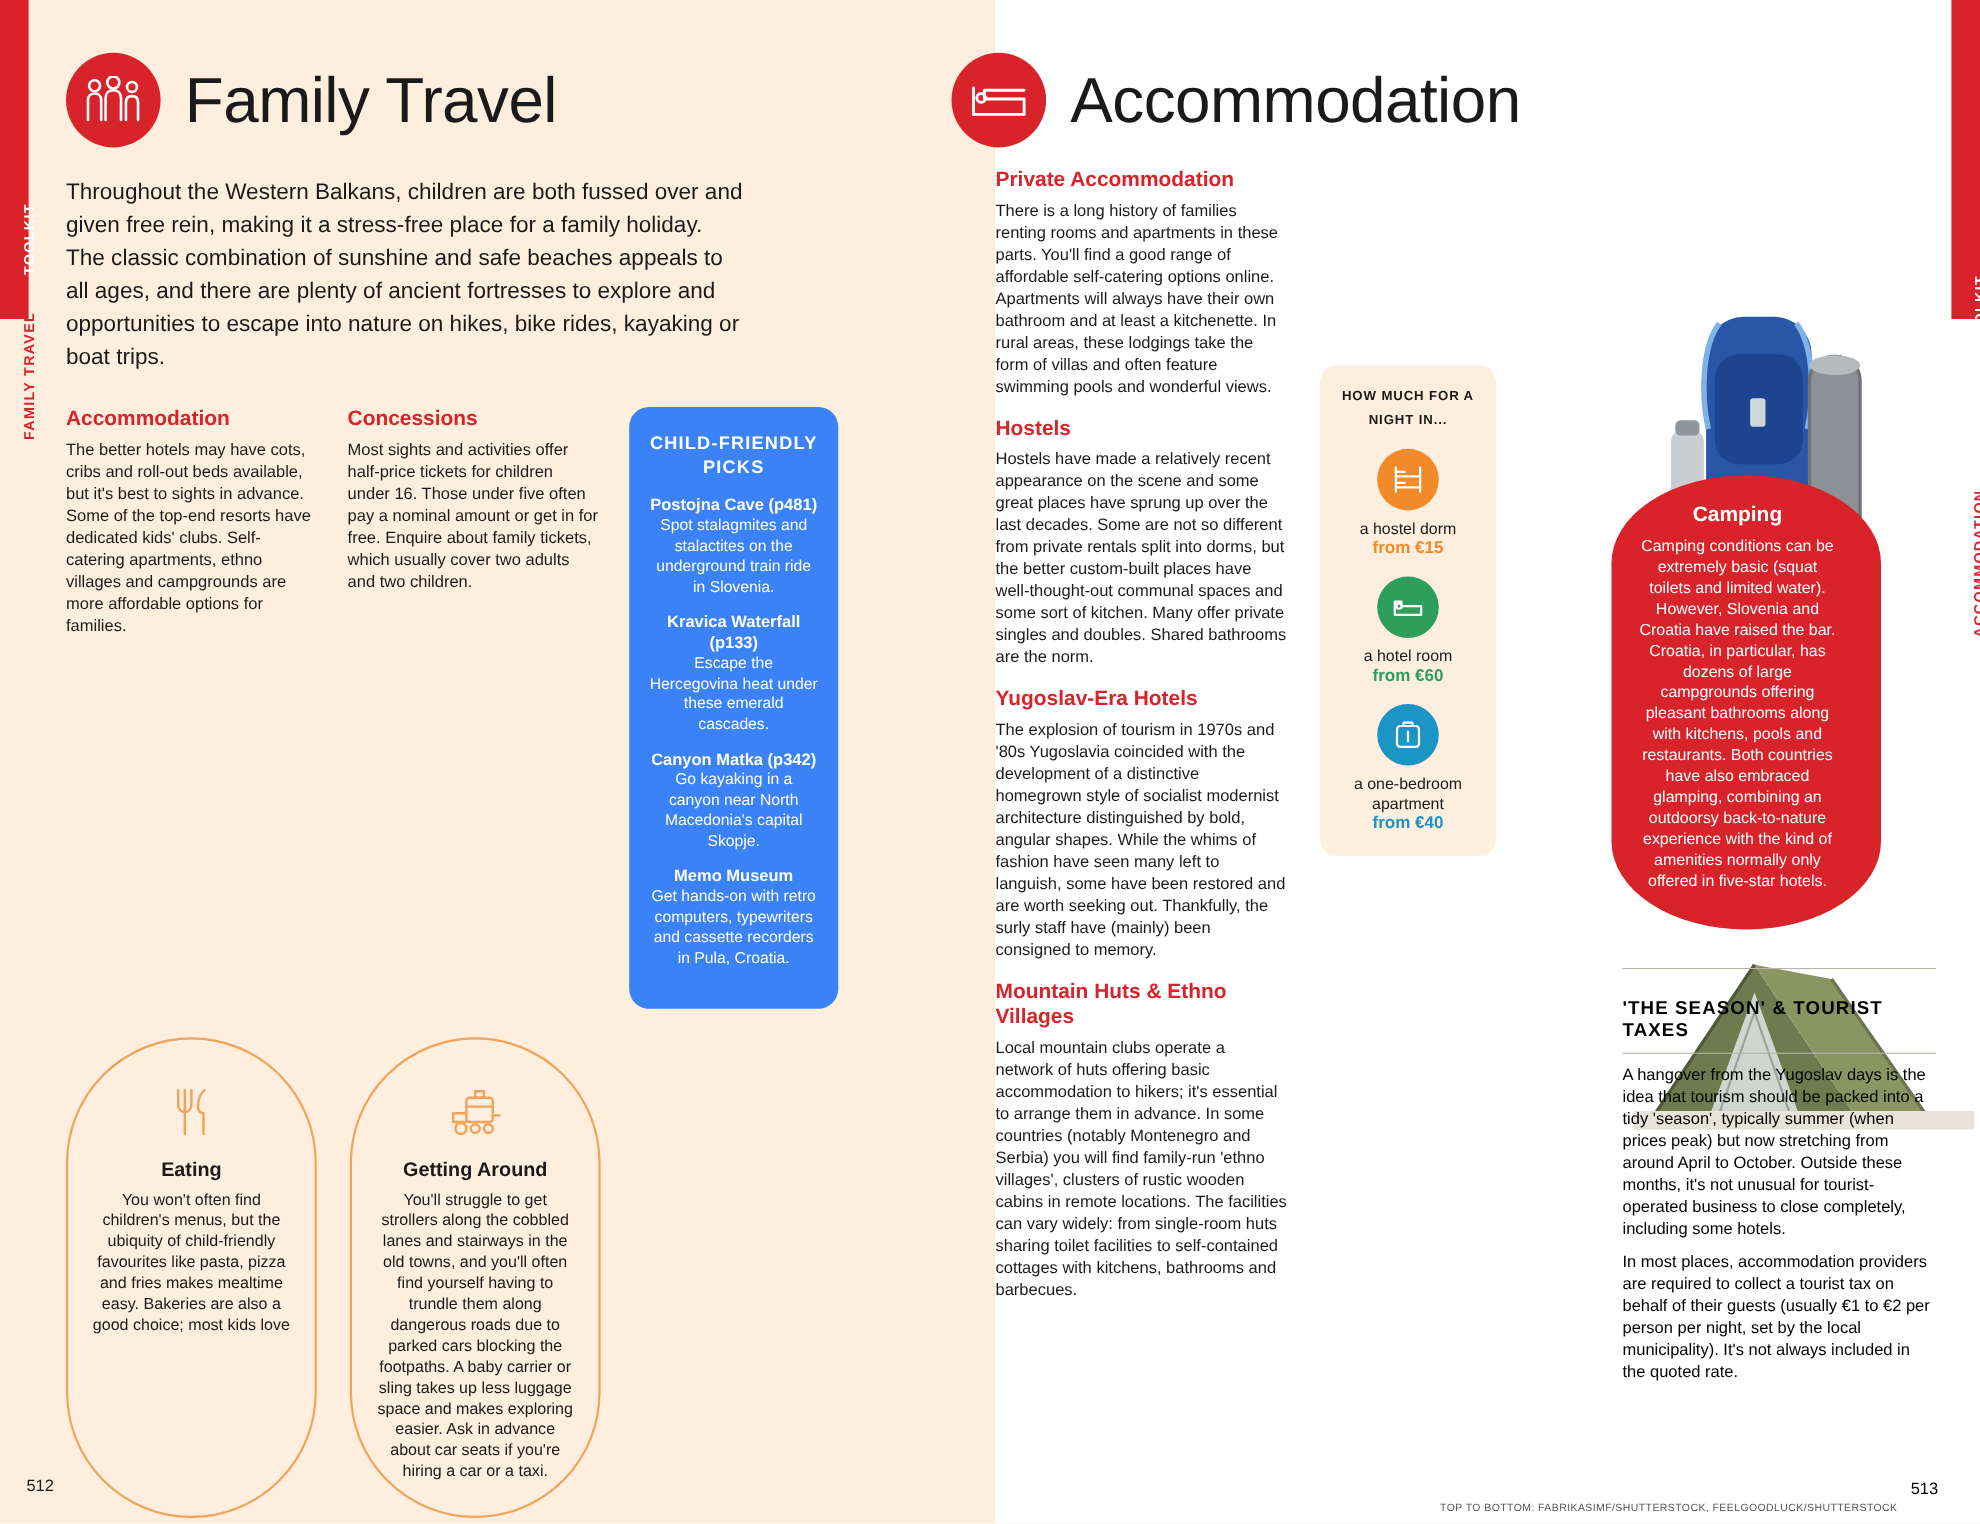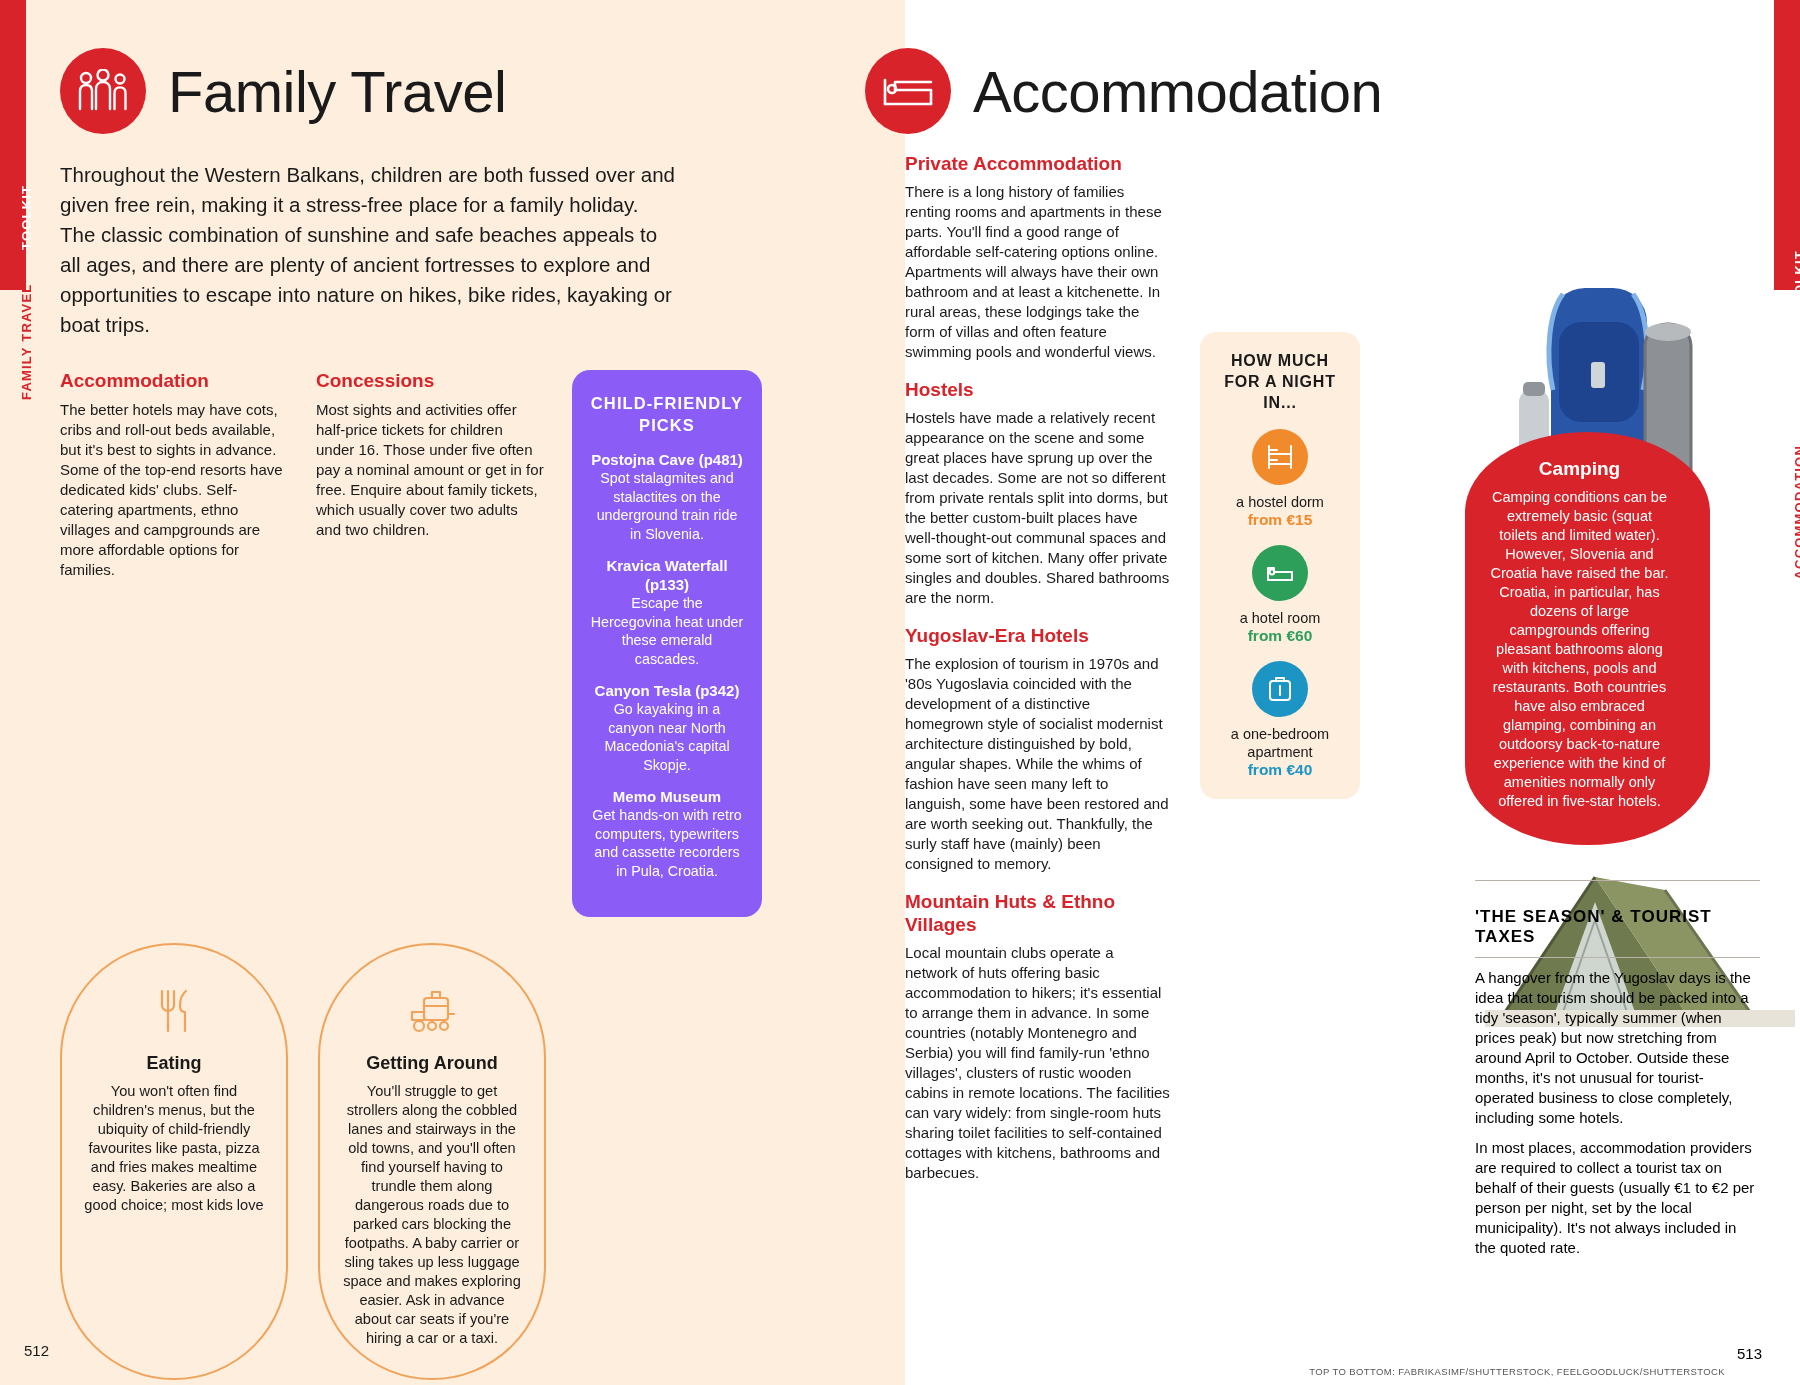--- a/index.html
+++ b/index.html
@@ -57,21 +57,21 @@
 
   h3.sec {
     color: #d8232a; font-size: 19px; font-weight: bold; margin: 0 0 8px 0;
   }
   p.body {
     font-size: 15px; line-height: 20px; color: #1a1a1a; margin: 0;
   }
 
   
   .cfp-box {
-    background: #8b5cf6; color: #ffffff; border-radius: 18px;
+    background: #3b82f6; color: #ffffff; border-radius: 18px;
     width: 190px; padding: 22px 18px 24px 18px;
     text-align: center;
   }
   .cfp-title {
     font-size: 16.5px; font-weight: bold; letter-spacing: 1.1px; line-height: 22px;
     margin-bottom: 14px;
   }
   .cfp-item { margin-bottom: 13px; }
   .cfp-name { font-size: 15px; font-weight: bold; line-height: 19px; }
   .cfp-desc { font-size: 14.3px; line-height: 18.5px; }
@@ -117,21 +117,21 @@
   .rc3 { position: absolute; left: 570px; top: 0; width: 285px; }
 
   .r-body { font-size: 15px; line-height: 20px; color: #1a1a1a; margin: 0 0 16px 0; }
   h3.rsec { color: #d8232a; font-size: 19px; font-weight: bold; margin: 0 0 7px 0; line-height: 23px; }
 
   
   .howmuch {
     width: 160px; background: #fdeedd; border-radius: 16px; padding: 18px 12px 20px 12px;
     text-align: center;
   }
-  .hm-title { font-size: 16px; font-weight: bold; letter-spacing: .8px; line-height: 21px; color: #1a1a1a; }
+  .hm-title { font-size: 12px; font-weight: bold; letter-spacing: .8px; line-height: 21px; color: #1a1a1a; }
   .hm-entry { margin-top: 16px; }
   .hm-circle {
     width: 56px; height: 56px; border-radius: 50%; margin: 0 auto 8px auto;
     display: flex; align-items: center; justify-content: center;
   }
   .hm-c1 { background: #f08a2a; }
   .hm-c2 { background: #2e9e5b; }
   .hm-c3 { background: #1c94c4; }
   .hm-label { font-size: 14.5px; line-height: 18px; color: #1a1a1a; }
   .hm-price { font-size: 15.5px; font-weight: bold; }
@@ -207,21 +207,21 @@
 
             <div class="cfp-item">
               <div class="cfp-name">Postojna Cave (p481)</div>
               <div class="cfp-desc">Spot stalagmites and stalactites on the underground train ride in Slovenia.</div>
             </div>
             <div class="cfp-item">
               <div class="cfp-name">Kravica Waterfall (p133)</div>
               <div class="cfp-desc">Escape the Hercegovina heat under these emerald cascades.</div>
             </div>
             <div class="cfp-item">
-              <div class="cfp-name">Canyon Tesla (p342)</div>
+              <div class="cfp-name">Canyon Matka (p342)</div>
               <div class="cfp-desc">Go kayaking in a canyon near North Macedonia's capital Skopje.</div>
             </div>
             <div class="cfp-item">
               <div class="cfp-name">Memo Museum</div>
               <div class="cfp-desc">Get hands-on with retro computers, typewriters and cassette recorders in Pula, Croatia.</div>
             </div>
           </div>
         </div>
       </div>
 

